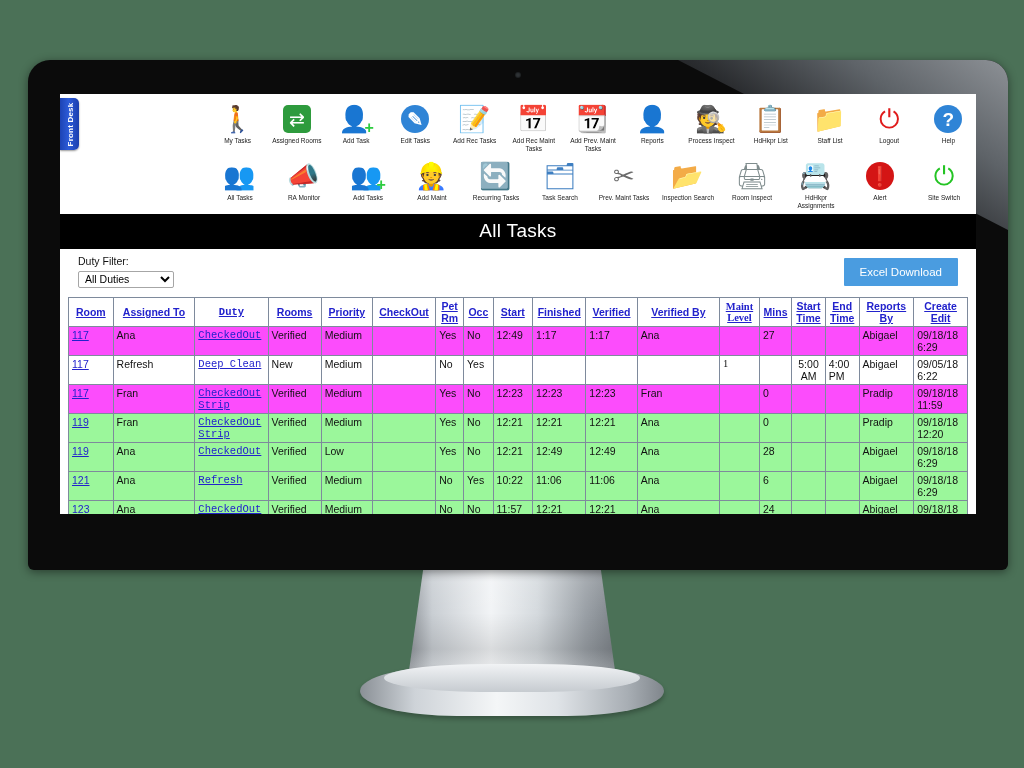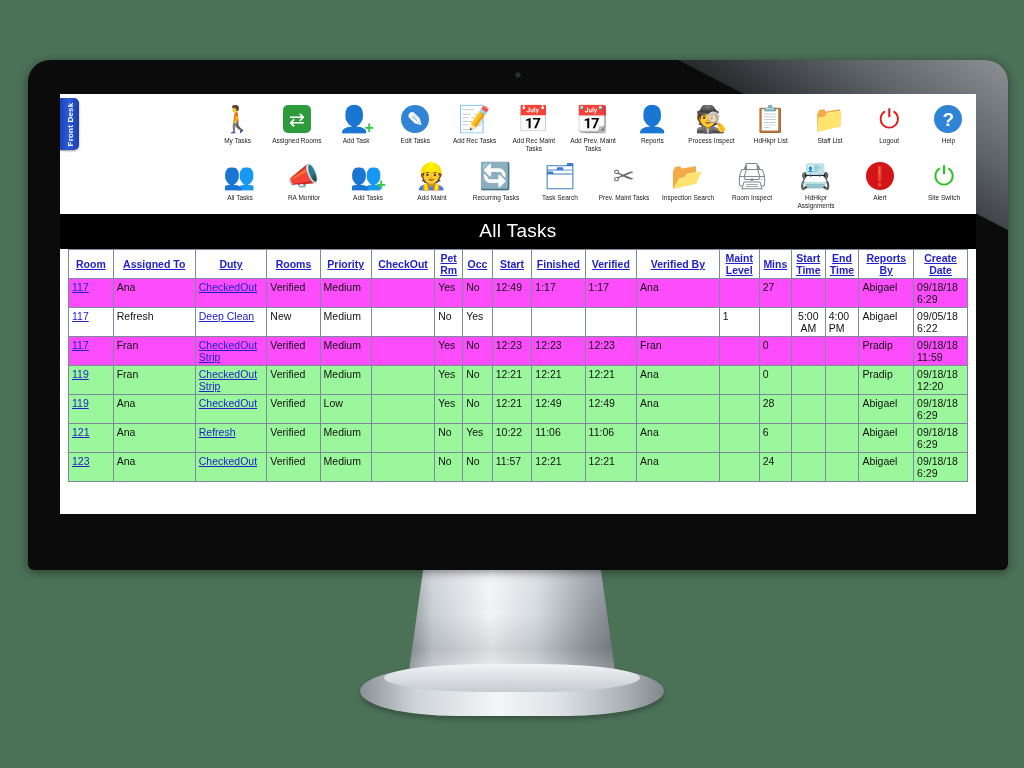--- a/index.html
+++ b/index.html
@@ -143,31 +143,31 @@
     vertical-align:top;
     height:22px;
     line-height:12px;
   }
   td a{color:#2222cc;text-decoration:underline;cursor:pointer;}
   tr.r-magenta td{background:#fc4cfc;}
   tr.r-green td{background:#9bf79b;}
   tr.r-white td{background:#ffffff;}
   .c-room{width:42px;}
   .c-assigned{width:90px;margin-left:48px;}
-  .c-duty{width:68px;}
+  .c-duty{width:68px;font-family:Liberation Mono, monospace;}
   .c-status{width:52px;}
   .c-priority{width:48px;}
   .c-checkout{width:60px;}
   .c-petrm{width:23px;}
   .c-occ{width:24px;}
   .c-start{width:36px;}
   .c-finished{width:48px;}
   .c-verified{width:48px;}
   .c-verifiedby{width:96px;}
-  .c-maint{width:36px;}
+  .c-maint{width:36px;font-family:Liberation Serif, serif;}
   .c-mins{width:26px;}
   .c-stime{width:28px;text-align:center;}
   .c-etime{width:28px;}
   .c-createdby{width:52px;}
   .c-createdate{width:50px;}
 </style>
 </head>
 <body>
 
 <div id="root">
@@ -345,20 +345,27 @@
                   <span style="color: rgb(36, 196, 36);">⏻</span>
                 </div>
                 <div class="lbl">Site Switch</div>
               </div>
             </div>
         </div>
       </div>
 
       <div class="titlebar">All Tasks</div>
 
+      <div class="filterbar">
+        <div class="filter-wrap">
+          <div class="filter-lbl">Duty Filter:</div>
+          <select class="duty"><option value="All Duties">All Duties</option></select>
+        </div>
+        <button class="excel-btn">Excel Download</button>
+      </div>
 
       <div class="tablewrap">
         <table class="tasks">
           <thead>
             <tr>
                 <th class="c-room"><a>Room</a></th>
                 <th class="c-assigned"><a>Assigned To</a></th>
                 <th class="c-duty"><a>Duty</a></th>
                 <th class="c-status"><a>Rooms</a></th>
                 <th class="c-priority"><a>Priority</a></th>
@@ -367,21 +374,21 @@
                 <th class="c-occ"><a>Occ</a></th>
                 <th class="c-start"><a>Start</a></th>
                 <th class="c-finished"><a>Finished</a></th>
                 <th class="c-verified"><a>Verified</a></th>
                 <th class="c-verifiedby"><a>Verified By</a></th>
                 <th class="c-maint"><a>Maint Level</a></th>
                 <th class="c-mins"><a>Mins</a></th>
                 <th class="c-stime"><a>Start Time</a></th>
                 <th class="c-etime"><a>End Time</a></th>
                 <th class="c-createdby"><a>Reports By</a></th>
-                <th class="c-createdate"><a>Create Date</a></th>
+                <th class="c-createdate"><a>Create Edit</a></th>
               </tr>
           </thead>
           <tbody>
               <tr class="r-magenta">
                 <td class="c-room"><a>117</a></td>
                 <td class="c-assigned">Ana</td>
                 <td class="c-duty"><a>CheckedOut</a></td>
                 <td class="c-status">Verified</td>
                 <td class="c-priority">Medium</td>
                 <td class="c-checkout"></td>

